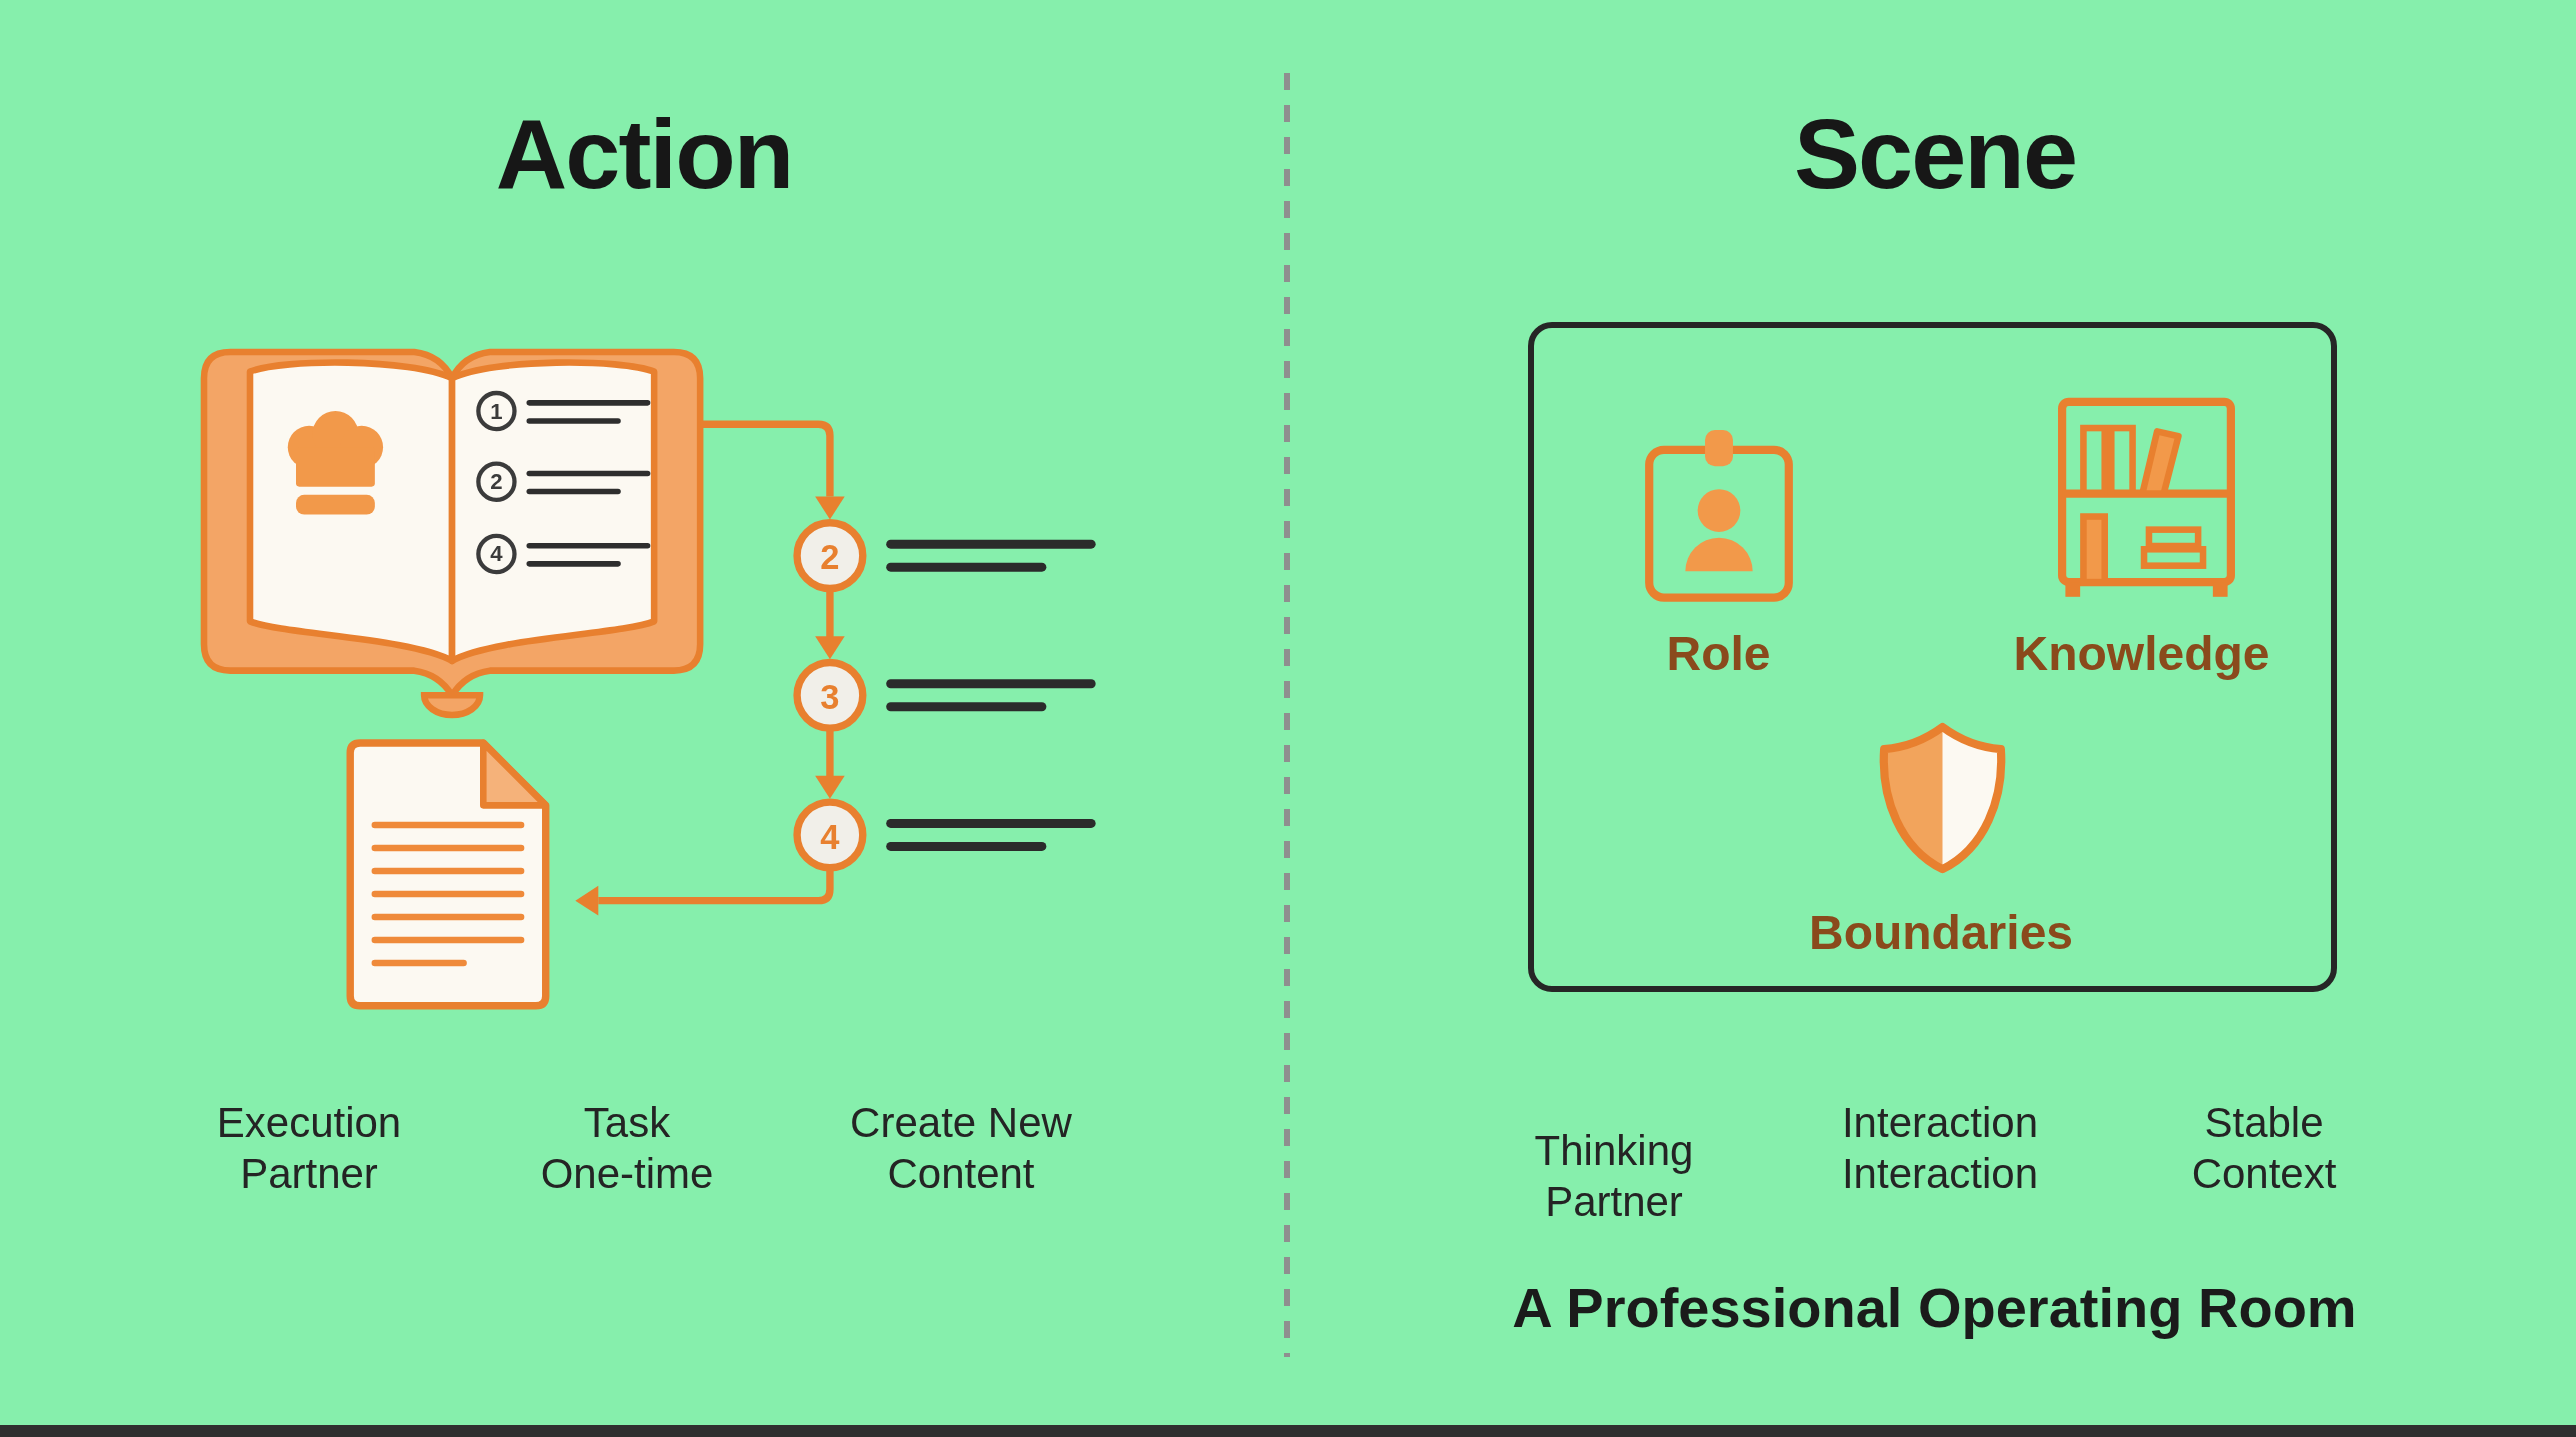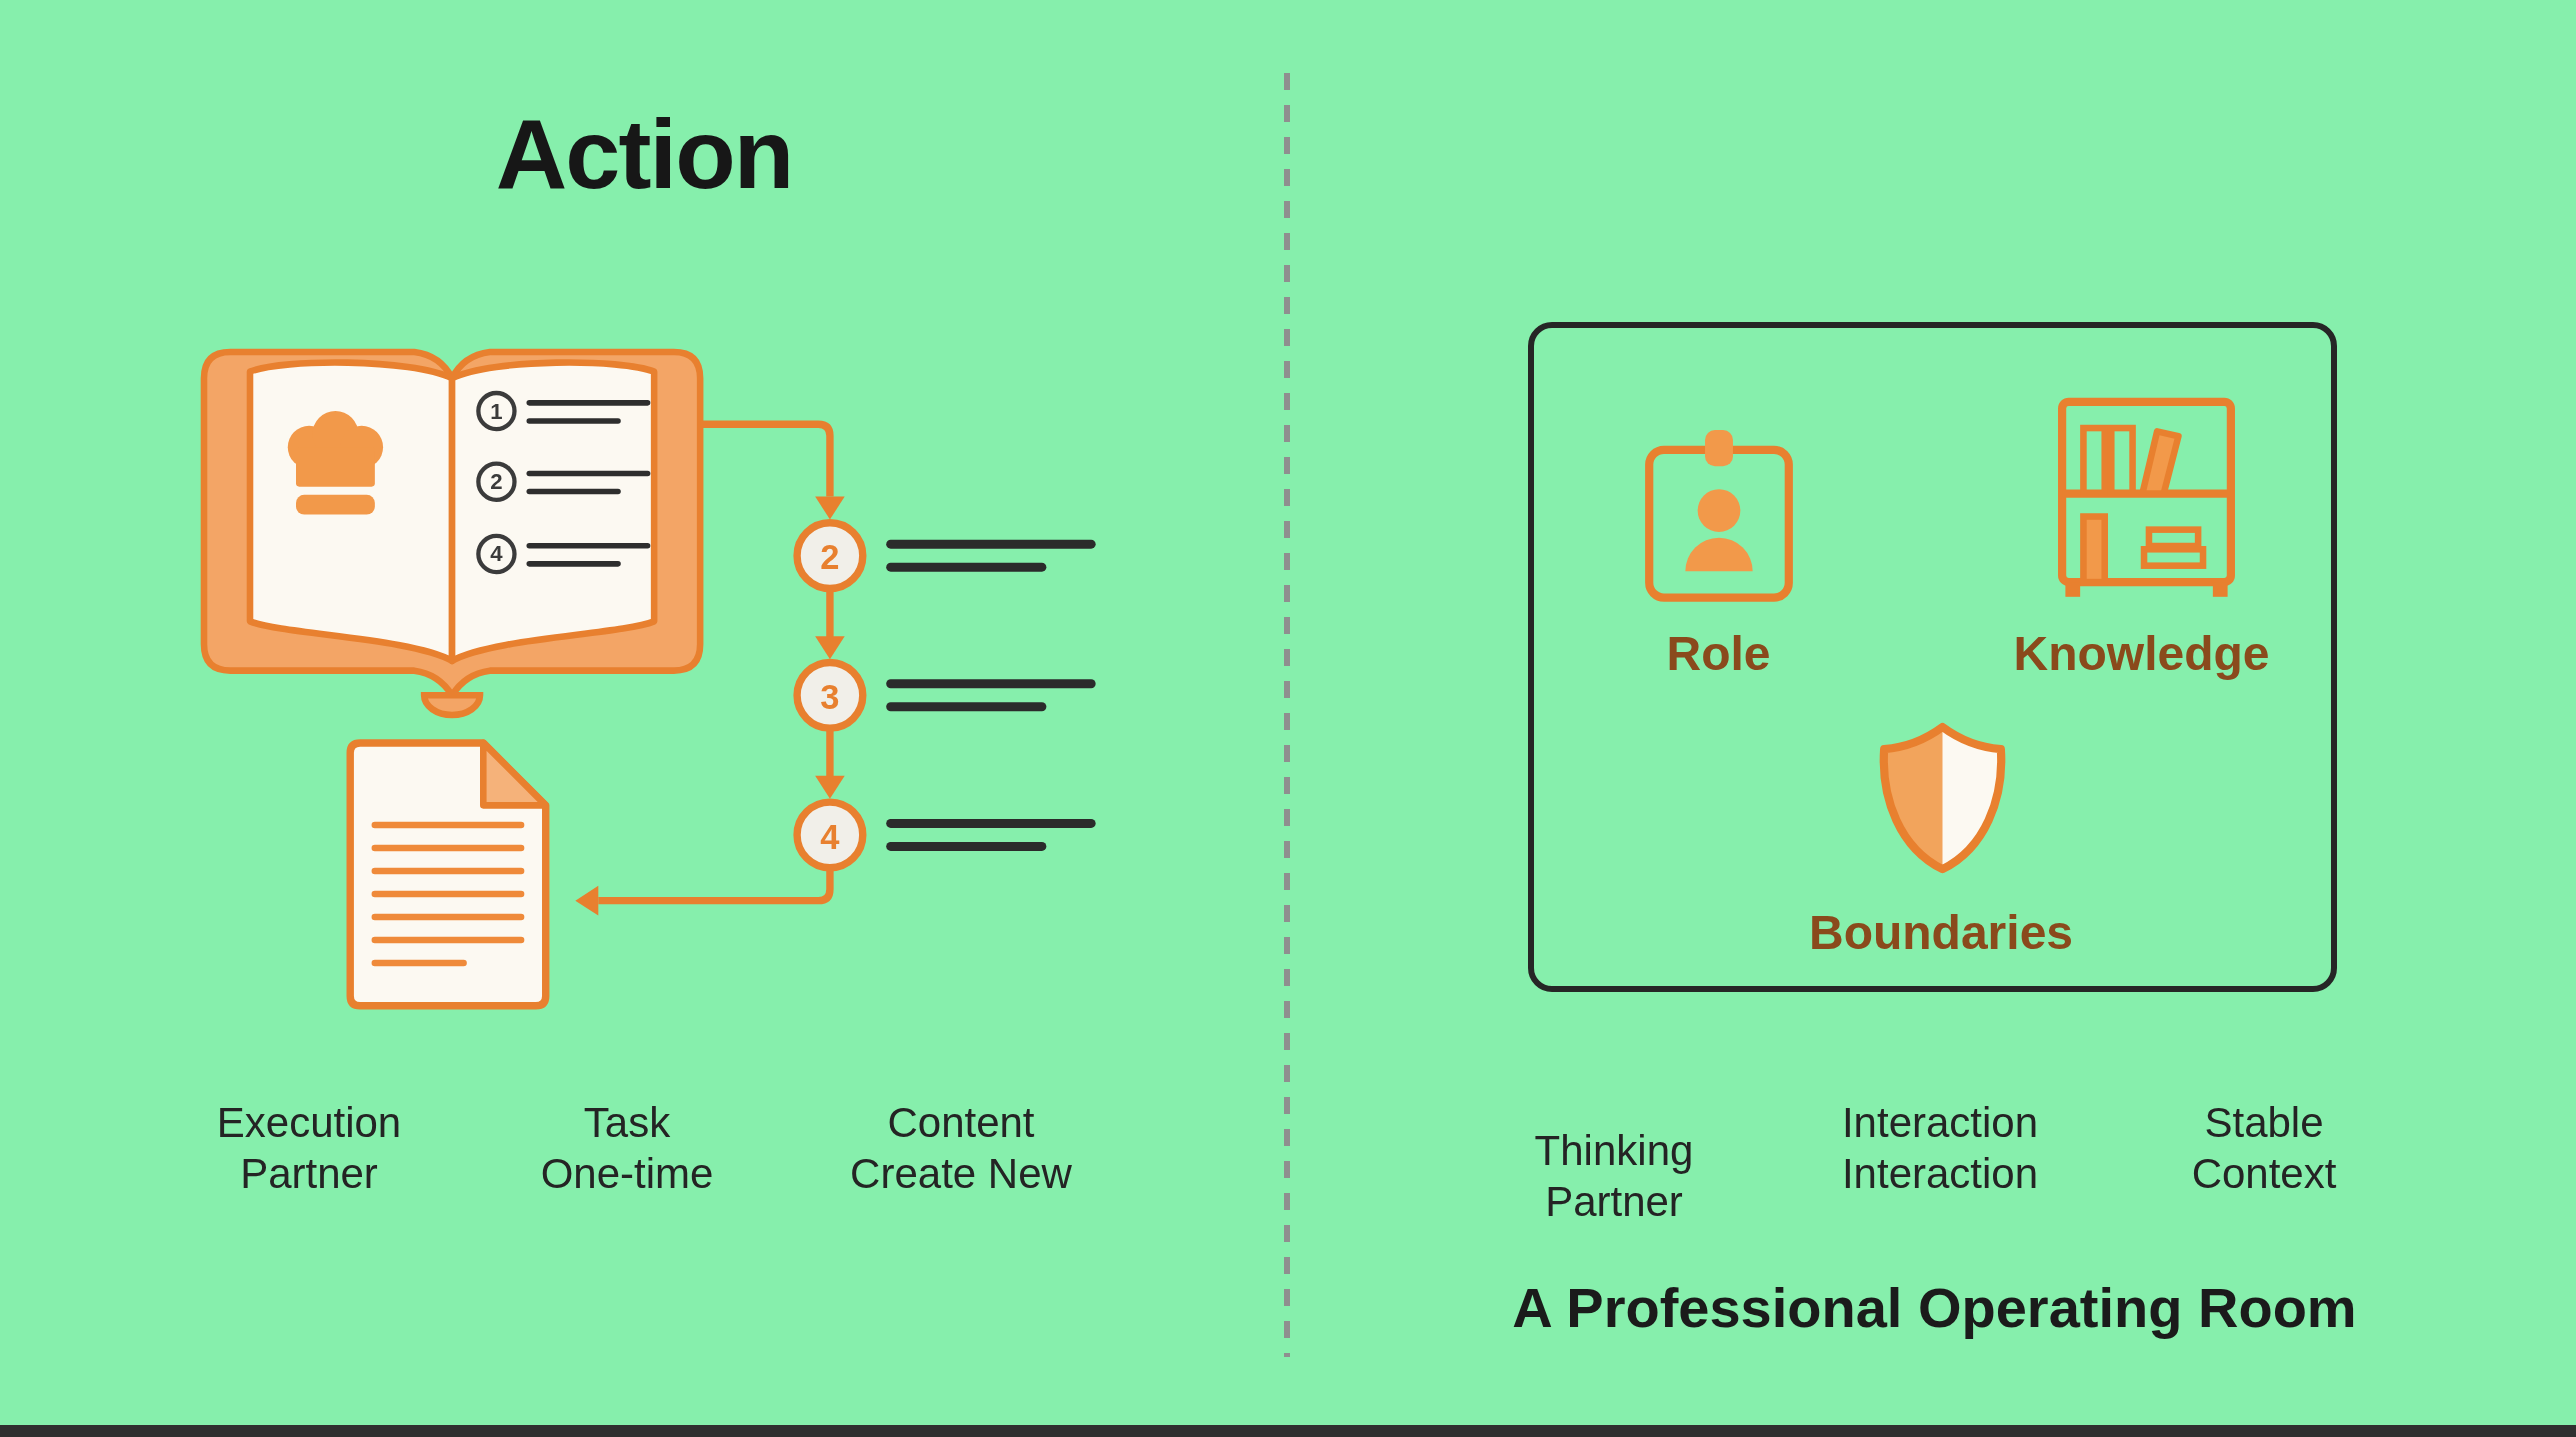--- a/index.html
+++ b/index.html
@@ -100,20 +100,21 @@
   }
   .book-num { font: 700 13.5px "Liberation Sans", sans-serif; fill: #3b3b3b; }
   .flow-num { font: 700 21px "Liberation Sans", sans-serif; fill: #e8802f; }
 </style>
 </head>
 <body>
 
 <div class="stage">
 
   <div class="panel-title title-left">Action</div>
+  <div class="panel-title title-right">Scene</div>
 
   <div class="divider"></div>
 
   <svg class="left-illustration" viewBox="0 0 560 440">
 
     <g>
       <path d="M14,50 Q14,34 30,34 L142,34 Q158,36 165,50 Q172,36 188,34 L300,34 Q316,34 316,50 L316,212 Q316,228 300,228 L188,228 Q173,230 165,243 Q157,230 142,228 L30,228 Q14,228 14,212 Z" fill="#f3a566" stroke="#e8802f" stroke-width="4" stroke-linejoin="round"></path>
       <path d="M148,243 a17,12 0 0 0 34,0 Z" fill="#f3a566" stroke="#e8802f" stroke-width="4"></path>
       <path d="M165,50 C140,38 62,38 42,46 L42,198 C62,206 140,208 165,222 Z" fill="#fcf9f2" stroke="#e8802f" stroke-width="4" stroke-linejoin="round"></path>
       <path d="M165,50 C190,38 268,38 288,46 L288,198 C268,206 190,208 165,222 Z" fill="#fcf9f2" stroke="#e8802f" stroke-width="4" stroke-linejoin="round"></path>
@@ -240,22 +241,22 @@
 
   <div class="bottom-label bl-0">
     <div>Execution</div>
     <div>Partner</div>
   </div>
   <div class="bottom-label bl-1">
     <div>Task</div>
     <div>One-time</div>
   </div>
   <div class="bottom-label bl-2">
+    <div>Create New</div>
     <div>Content</div>
-    <div>Create New</div>
   </div>
   <div class="bottom-label bl-3">
     <div>Thinking</div>
     <div>Partner</div>
   </div>
   <div class="bottom-label bl-4">
     <div>Interaction</div>
     <div>Interaction</div>
   </div>
   <div class="bottom-label bl-5">

